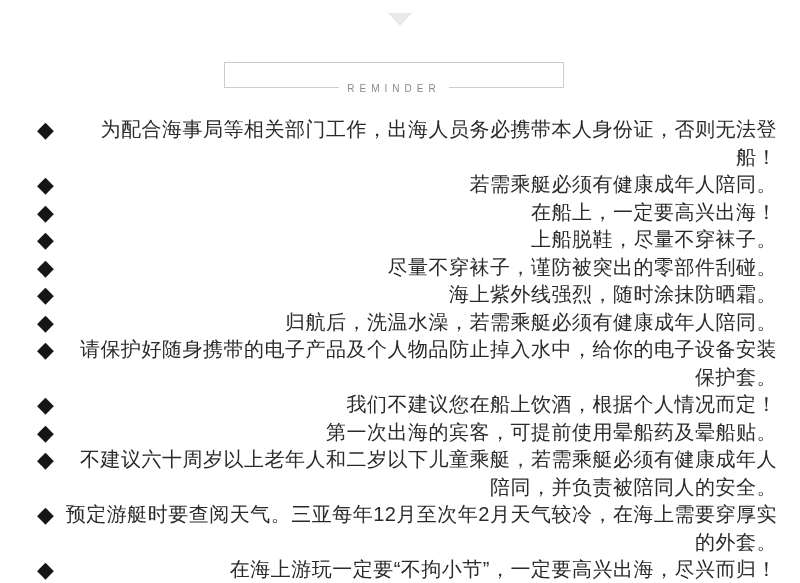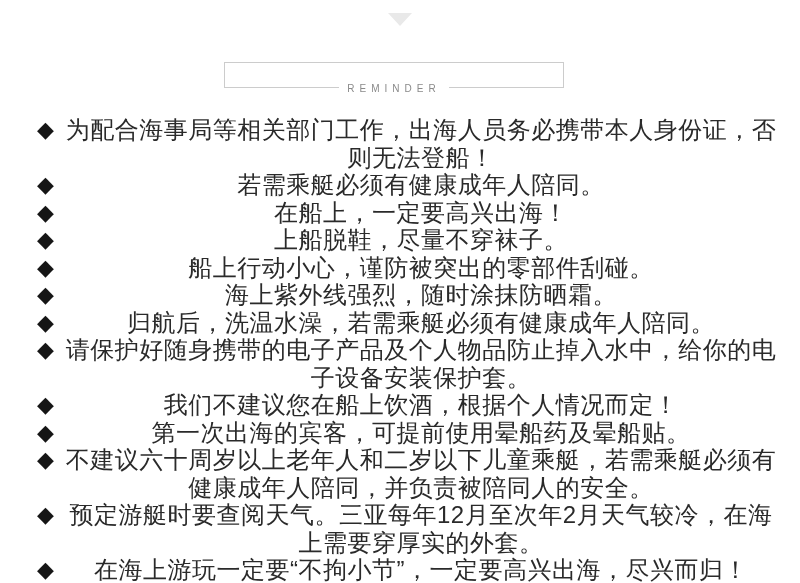--- a/index.html
+++ b/index.html
@@ -97,25 +97,25 @@
   .bullet {
     flex: 0 0 28px;
     width: 28px;
     font-size: 22px;
     line-height: 27.5px;
     color: #151515;
   }
   .item-text {
     display: block;
     width: 712px;
-    font-size: 24px;
+    font-size: 20px;
     line-height: 27.5px;
     letter-spacing: 0.5px;
     color: #2a2a2a;
-    text-align: center;
+    text-align: right;
   }
 </style>
 </head>
 <body>
 
 <div class="page">
 
   <div class="chevron"></div>
 
   <header class="header">
@@ -142,21 +142,21 @@
         <span class="item-text">在船上，一定要高兴出海！</span>
       </li>
 
       <li class="reminder-item">
         <span class="bullet">◆</span>
         <span class="item-text">上船脱鞋，尽量不穿袜子。</span>
       </li>
 
       <li class="reminder-item">
         <span class="bullet">◆</span>
-        <span class="item-text">船上行动小心，谨防被突出的零部件刮碰。</span>
+        <span class="item-text">尽量不穿袜子，谨防被突出的零部件刮碰。</span>
       </li>
 
       <li class="reminder-item">
         <span class="bullet">◆</span>
         <span class="item-text">海上紫外线强烈，随时涂抹防晒霜。</span>
       </li>
 
       <li class="reminder-item">
         <span class="bullet">◆</span>
         <span class="item-text">归航后，洗温水澡，若需乘艇必须有健康成年人陪同。</span>

